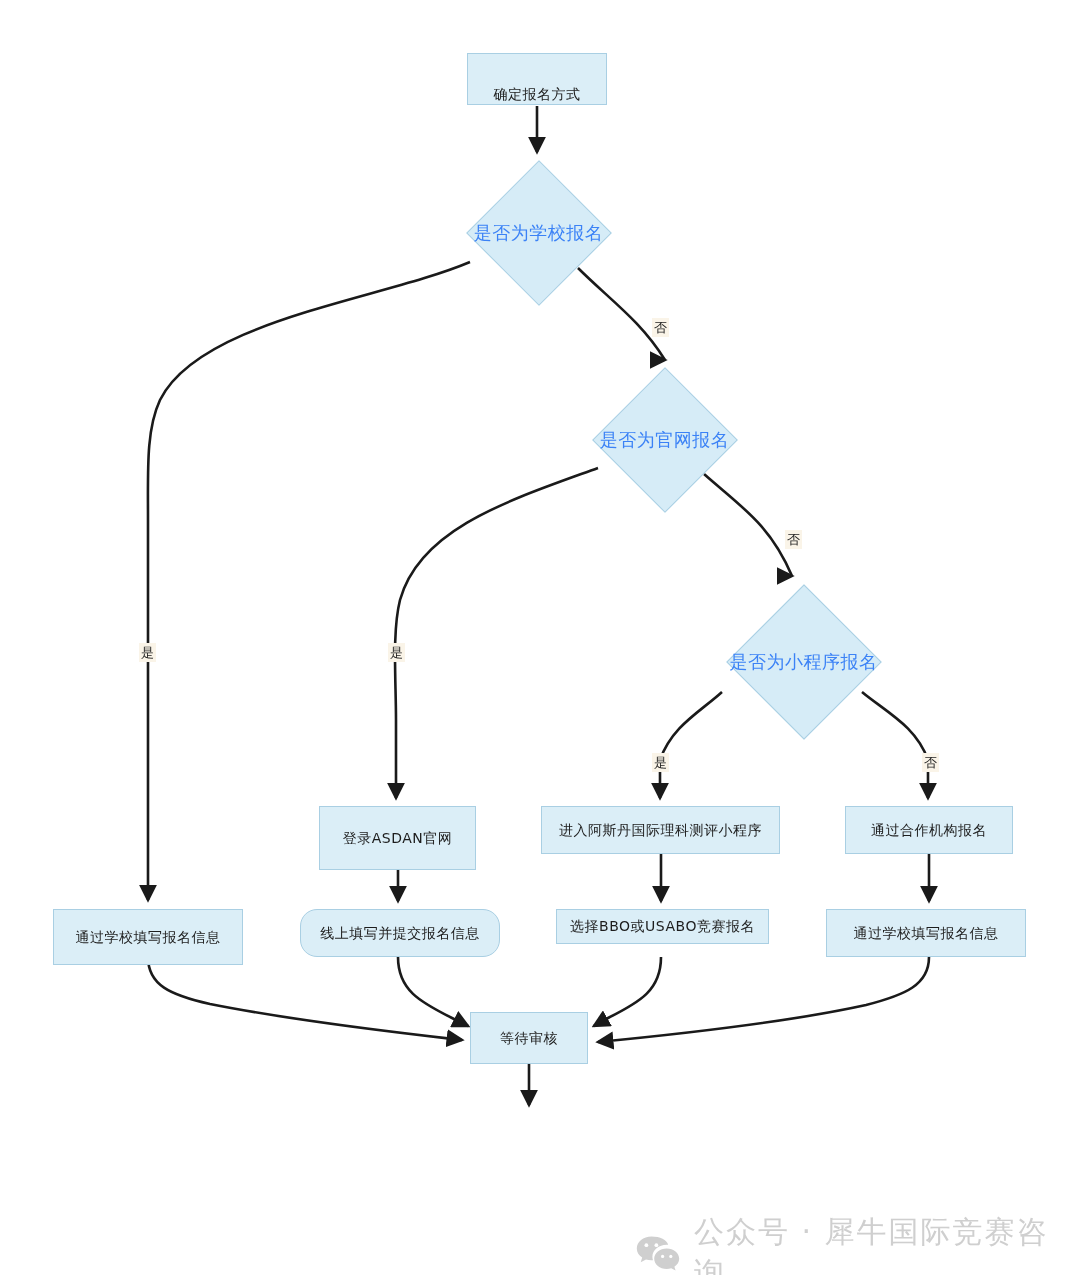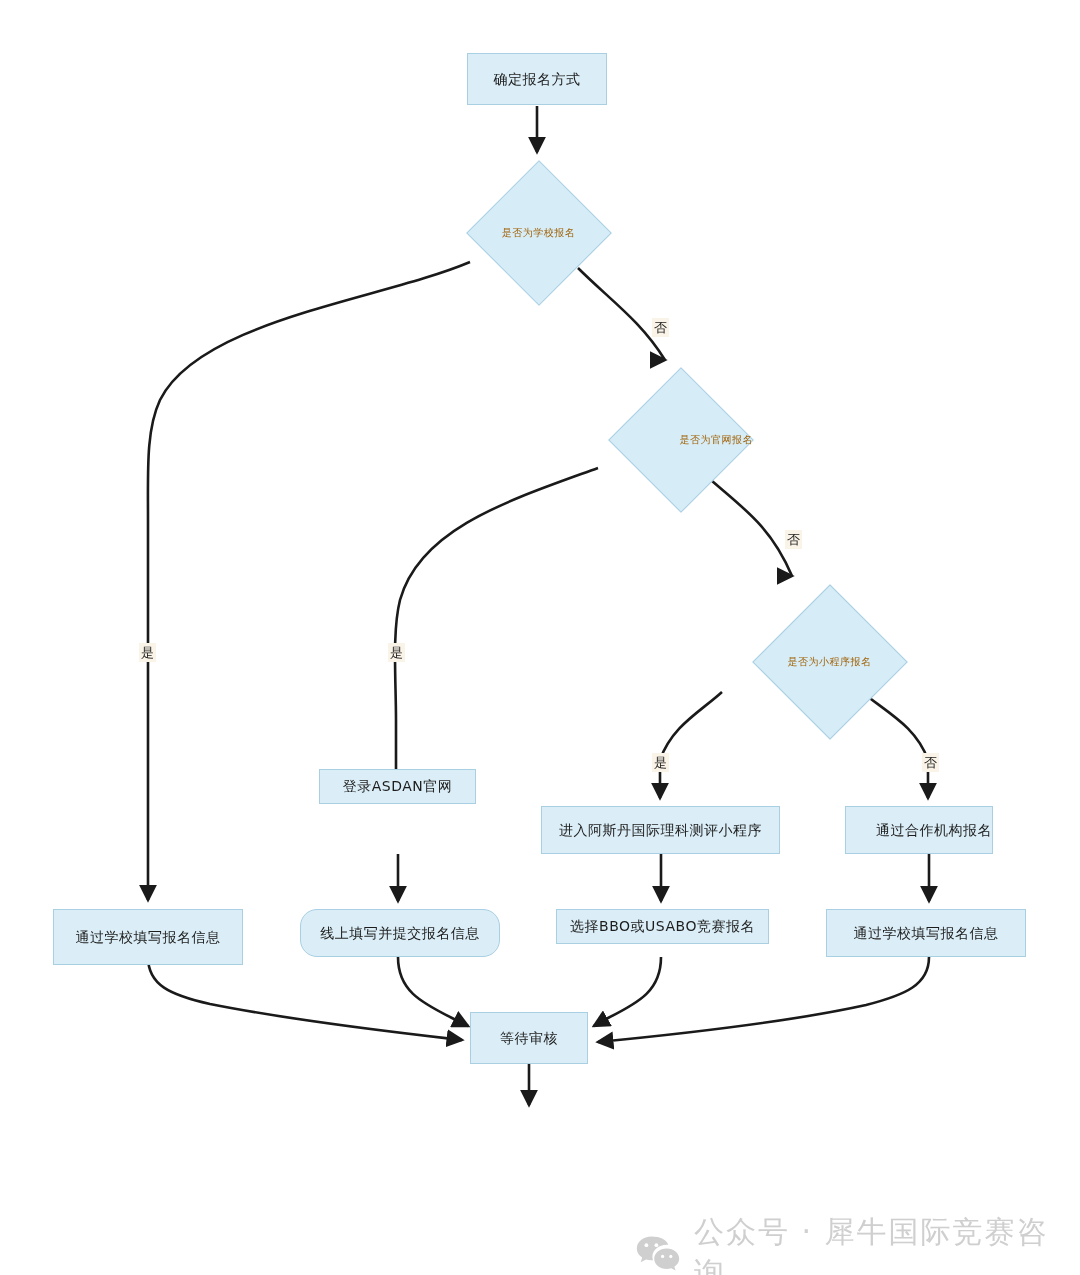--- a/index.html
+++ b/index.html
@@ -51,22 +51,22 @@
     left: 50%;
     top: 50%;
     background: #d6ecf7;
     border: 1px solid #a9cfe3;
     box-sizing: border-box;
     transform: translate(-50%, -50%) rotate(45deg);
   }
   .diamond-label {
     position: relative;
     z-index: 2;
-    font-size: 10px;
-    color: #a16207;
+    font-size: 18px;
+    color: #3b82f6;
     white-space: nowrap;
     letter-spacing: 0.5px;
   }
   .edge-label {
     position: absolute;
     background: #faf4e8;
     color: #1d1d1d;
     font-size: 13px;
     line-height: 1;
     padding: 3px 2px;
@@ -126,48 +126,48 @@
       <path d="M 398 957 C 398 990, 420 1002, 452 1018 L 468 1026" marker-end="url(#arrow)"></path>
 
       <path d="M 661 957 C 661 990, 640 1002, 608 1018 L 594 1026" marker-end="url(#arrow)"></path>
 
       <path d="M 929 957 C 929 985, 905 995, 866 1005 C 780 1024, 660 1036, 598 1042" marker-end="url(#arrow)"></path>
 
       <path d="M 529 1064 L 529 1105" marker-end="url(#arrow)"></path>
     </g>
   </svg>
 
-  <div class="node process" style="left:467px; top:53px; width:140px; height:52px;">
+  <div class="node process" style="left:467px; top:53px; width:140px; height:52px;align-items:flex-end;">
     <span>确定报名方式</span>
   </div>
 
   <div class="diamond-wrap" style="left:466px; top:160px; width:145px; height:145px;">
     <div class="diamond-shape" style="width:103px; height:103px;"></div>
     <span class="diamond-label">是否为学校报名</span>
   </div>
 
-  <div class="diamond-wrap" style="left:608px; top:367px; width:145px; height:145px;justify-content:flex-end;">
+  <div class="diamond-wrap" style="left:592px; top:367px; width:145px; height:145px;">
     <div class="diamond-shape" style="width:103px; height:103px;"></div>
     <span class="diamond-label">是否为官网报名</span>
   </div>
 
-  <div class="diamond-wrap" style="left:752px; top:584px; width:155px; height:155px;">
+  <div class="diamond-wrap" style="left:726px; top:584px; width:155px; height:155px;">
     <div class="diamond-shape" style="width:110px; height:110px;"></div>
     <span class="diamond-label">是否为小程序报名</span>
   </div>
 
-  <div class="node process" style="left:319px; top:769px; width:157px; height:35px;">
+  <div class="node process" style="left:319px; top:806px; width:157px; height:64px;">
     <span>登录ASDAN官网</span>
   </div>
 
   <div class="node process" style="left:541px; top:806px; width:239px; height:48px;">
     <span>进入阿斯丹国际理科测评小程序</span>
   </div>
 
-  <div class="node process" style="left:845px; top:806px; width:148px; height:48px;justify-content:flex-end;">
+  <div class="node process" style="left:845px; top:806px; width:168px; height:48px;">
     <span>通过合作机构报名</span>
   </div>
 
   <div class="node process" style="left:53px; top:909px; width:190px; height:56px;">
     <span>通过学校填写报名信息</span>
   </div>
 
   <div class="node process" style="left:300px; top:909px; width:200px; height:48px;border-radius:17px;">
     <span>线上填写并提交报名信息</span>
   </div>

